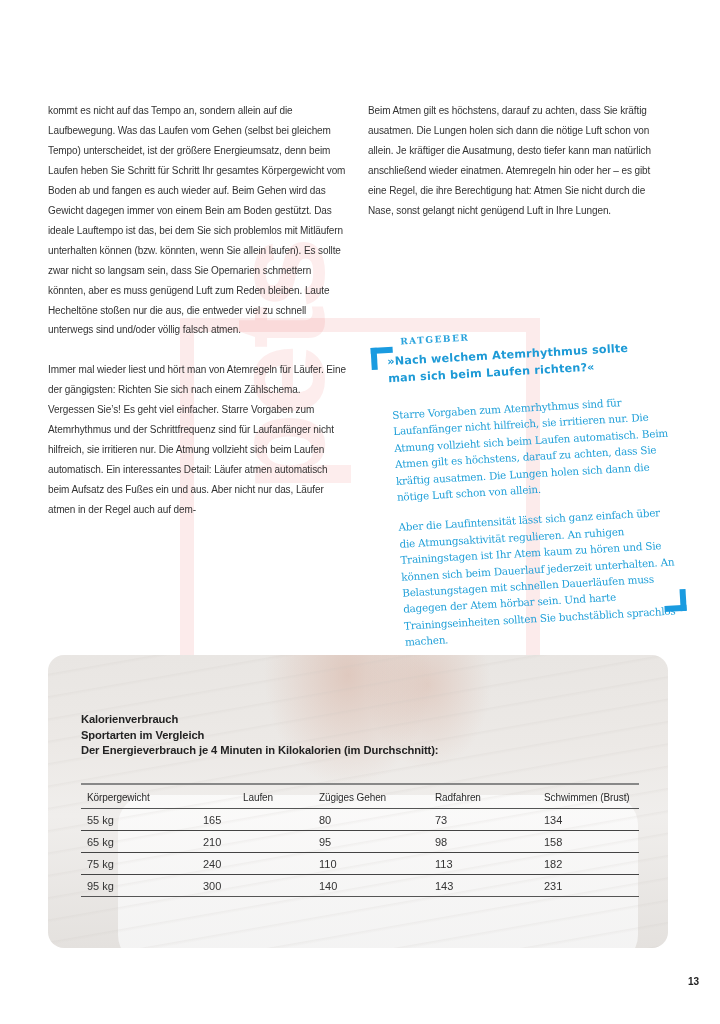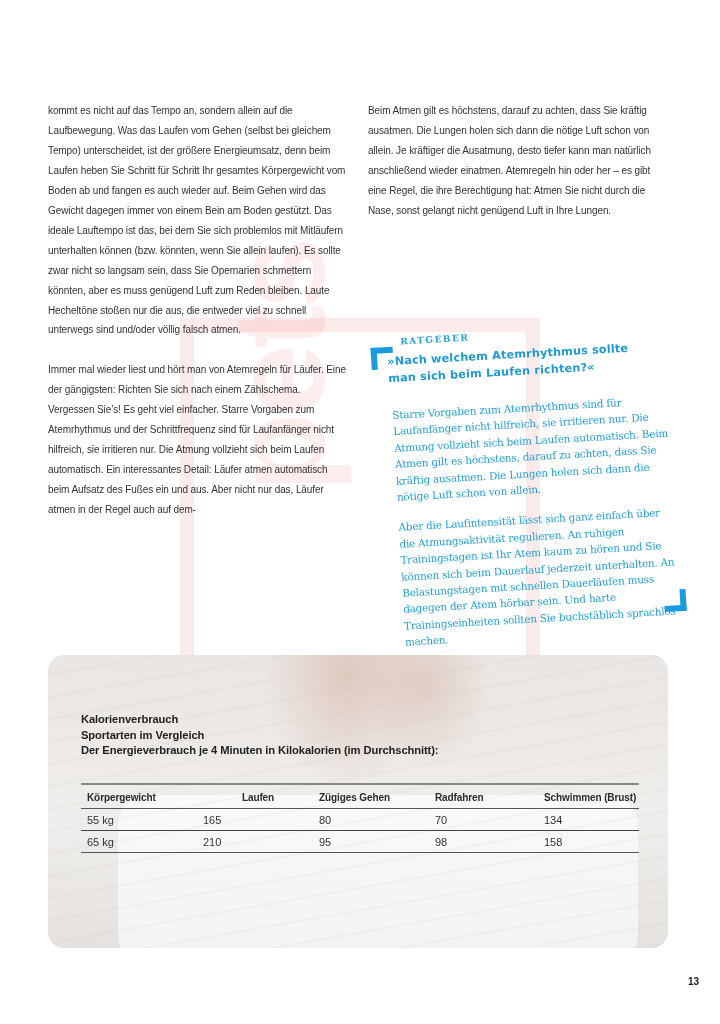--- a/index.html
+++ b/index.html
@@ -78,21 +78,21 @@
   .panel .table-title {
     position: absolute; left: 33px; top: 57px;
     font-family: "Liberation Sans", sans-serif; font-weight: bold; font-size: 11.2px; line-height: 15.5px;
     color: #222; letter-spacing: -0.1px;
   }
   .panel table {
     position: absolute; left: 33px; top: 128px; width: 558px;
     border-collapse: collapse; font-size: 11px; color: #333;
   }
   .panel table th {
-    text-align: left; font-weight: bold; font-size: 10px; color: #2a2a2a;
+    text-align: left; font-weight: normal; font-size: 10px; color: #2a2a2a;
     padding: 7px 0 5px 6px; border-top: 2px solid #888; border-bottom: 1px solid #555;
     font-family: "Liberation Sans", sans-serif; letter-spacing: -0.1px;
   }
   .panel table td {
     padding: 4px 0 3px 6px; border-bottom: 1px solid #444; height: 14px;
   }
   .panel table tr:last-child td { border-bottom: 1.5px solid #555; }
   .panel table .c1 { width: 110px; }
   .panel table .c2 { width: 110px; text-align: center; }
   .panel table .c3 { width: 110px; }
@@ -146,27 +146,41 @@
         <th class="c3">Zügiges Gehen</th>
         <th class="c4">Radfahren</th>
         <th>Schwimmen (Brust)</th>
       </tr>
     </thead>
     <tbody>
       <tr>
         <td>55 kg</td>
         <td>165</td>
         <td>80</td>
-        <td>70</td>
+        <td>73</td>
         <td>134</td>
       </tr>
       <tr>
         <td>65 kg</td>
         <td>210</td>
         <td>95</td>
         <td>98</td>
         <td>158</td>
       </tr>
+      <tr>
+        <td>75 kg</td>
+        <td>240</td>
+        <td>110</td>
+        <td>113</td>
+        <td>182</td>
+      </tr>
+      <tr>
+        <td>95 kg</td>
+        <td>300</td>
+        <td>140</td>
+        <td>143</td>
+        <td>231</td>
+      </tr>
     </tbody>
   </table>
 </div>
 
 <div class="page-number">13</div>
 
 </body></html>

